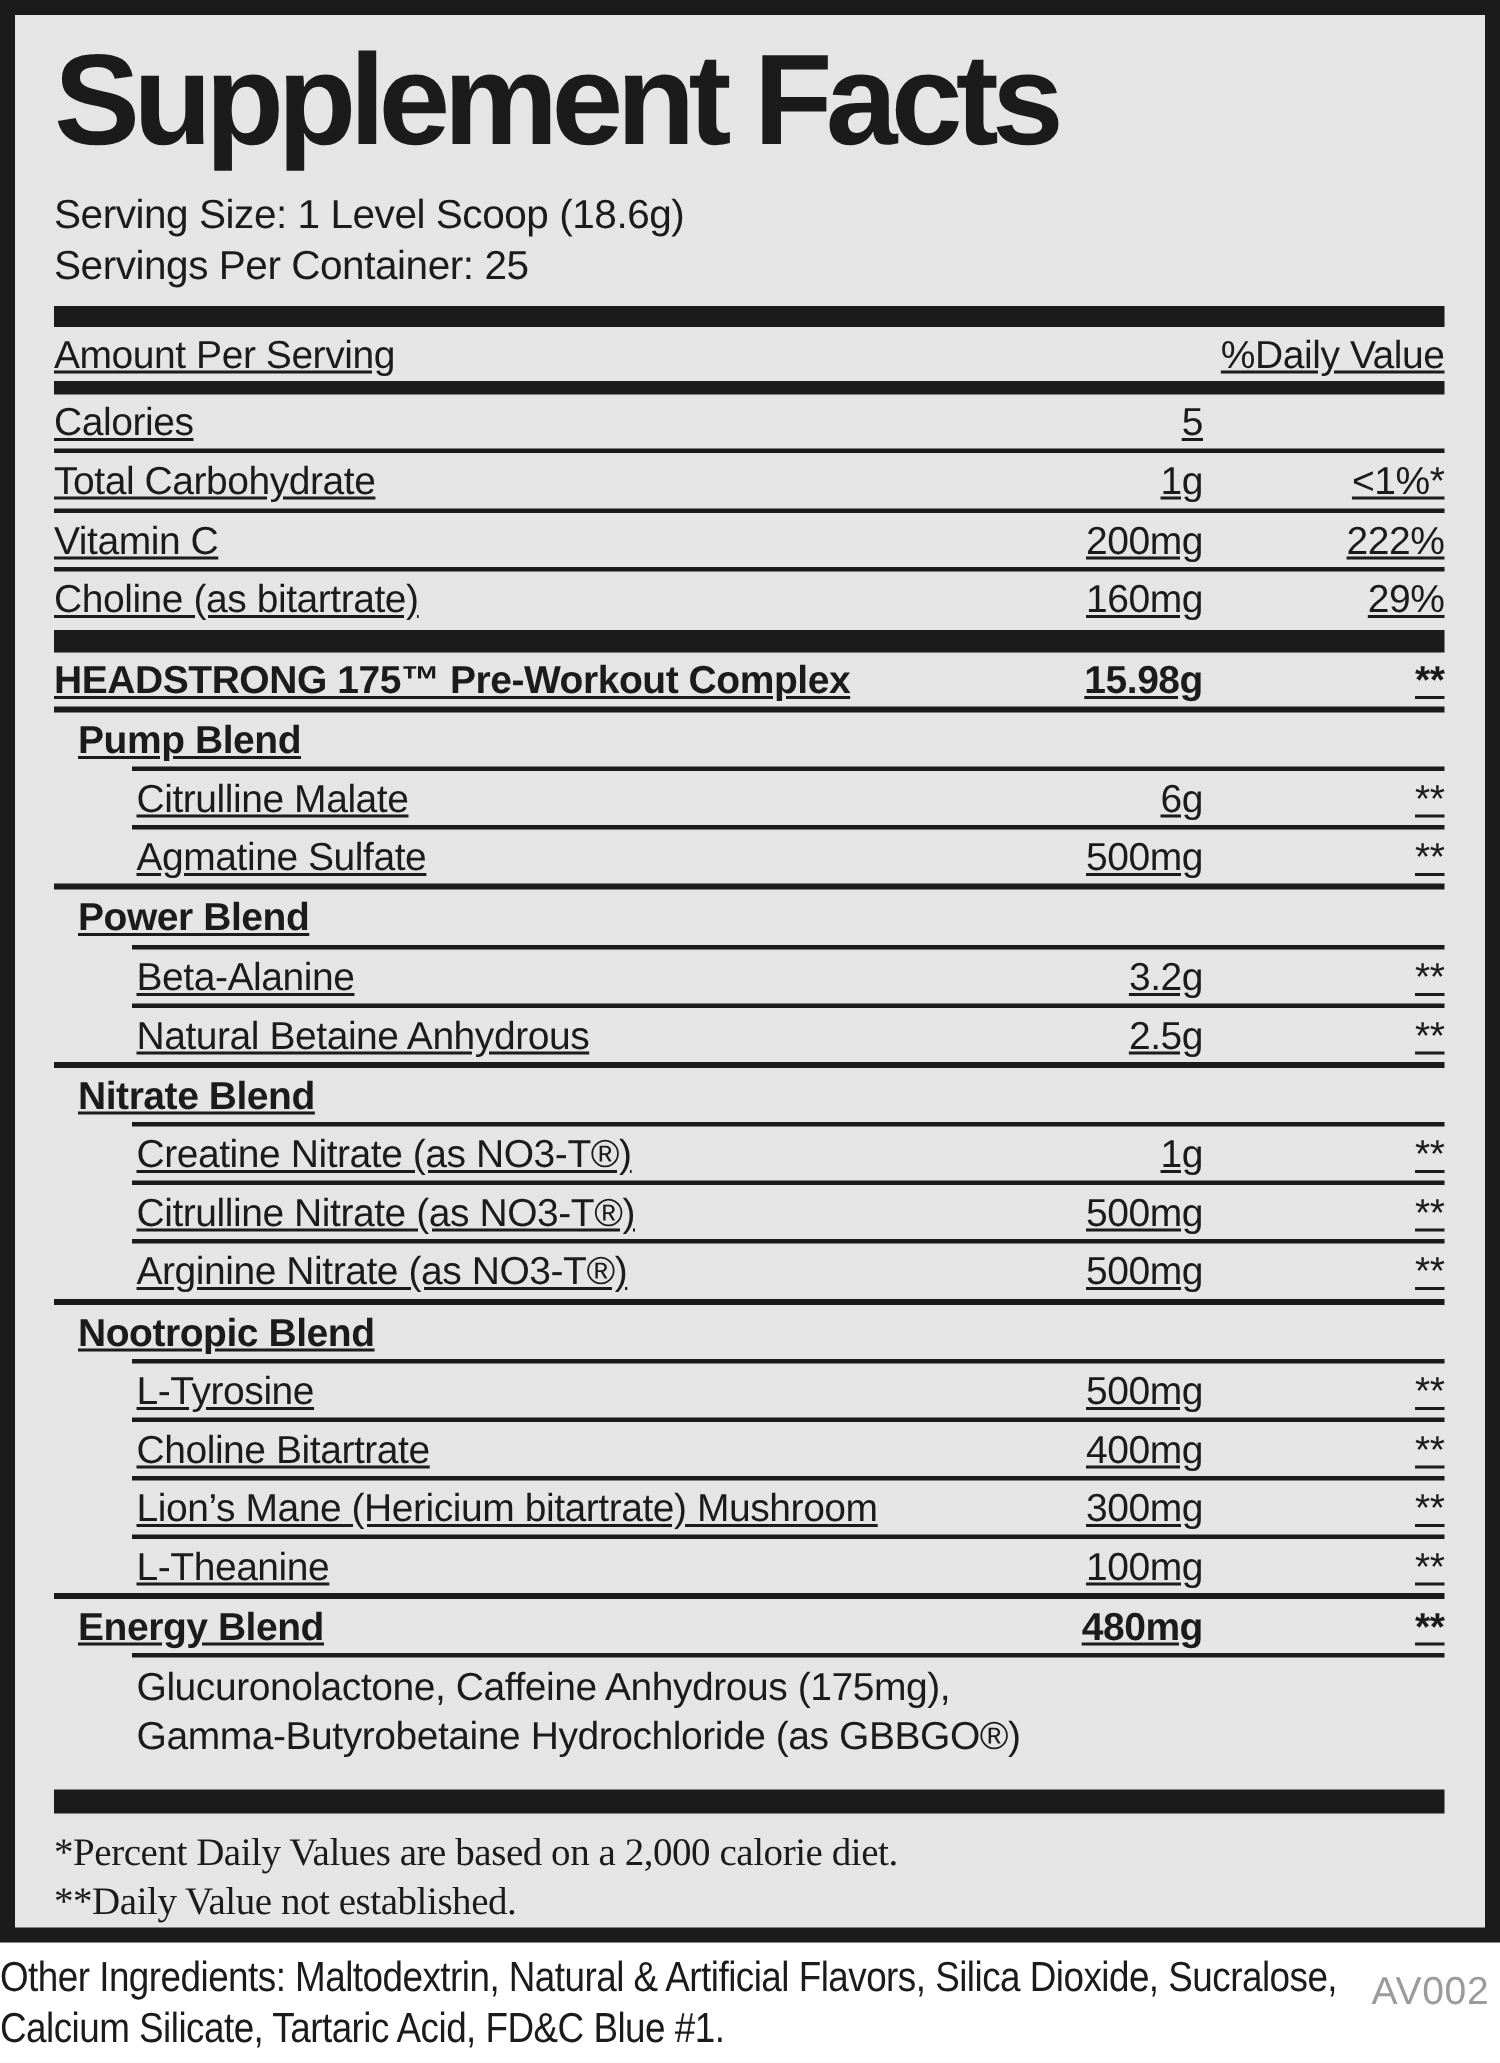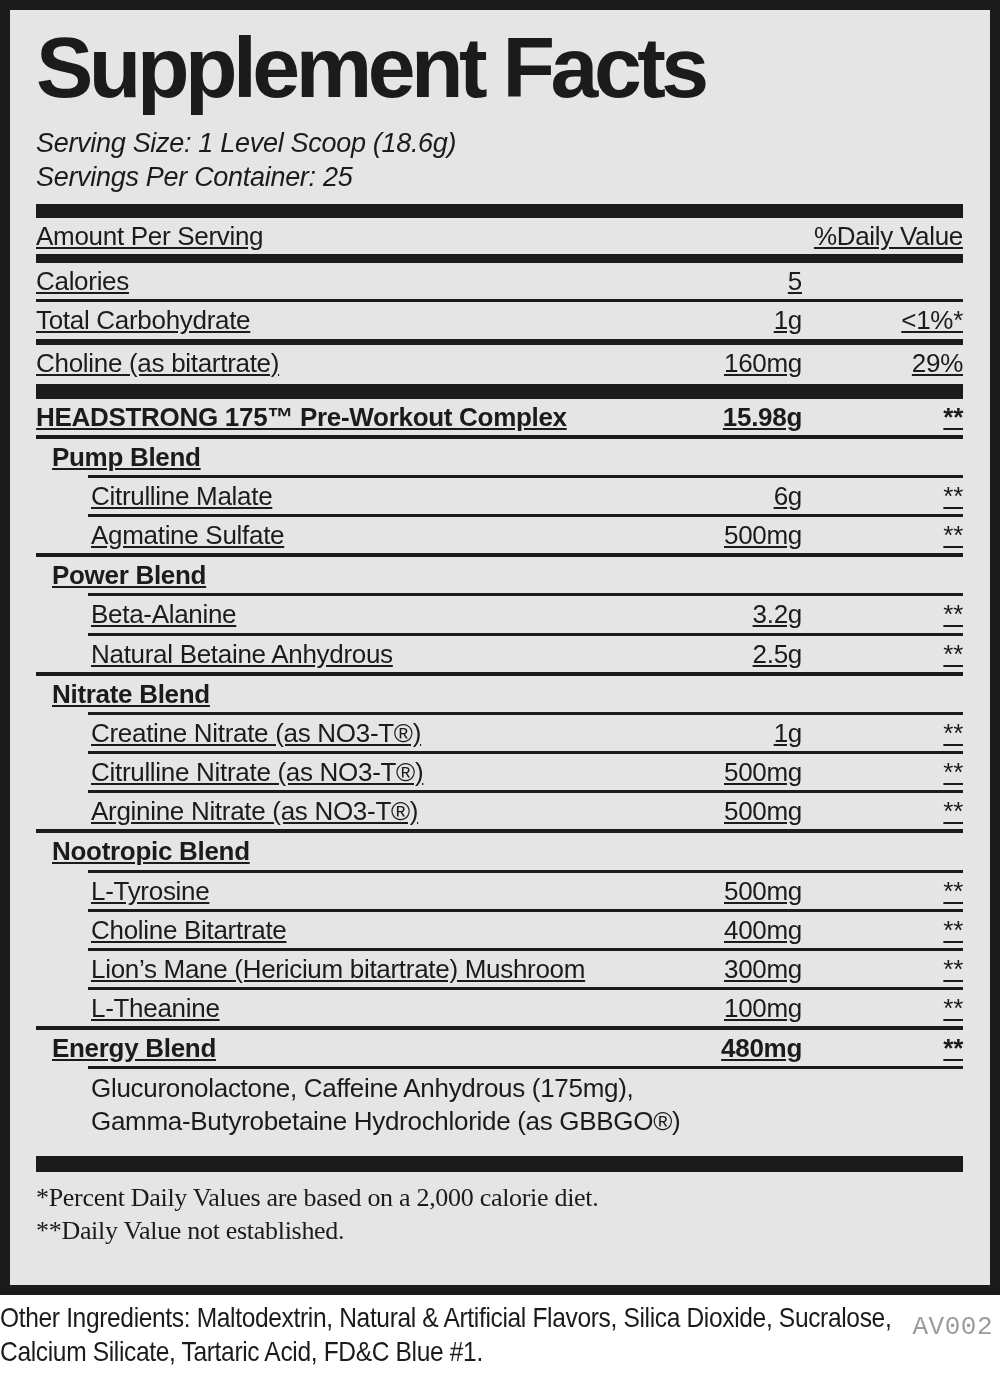--- a/index.html
+++ b/index.html
@@ -32,21 +32,20 @@
     letter-spacing: -4.5px;
     line-height: 1.0;
     margin: 0 0 16px 0;
     white-space: nowrap;
   }
   .serving {
     font-size: 27px;
     line-height: 1.26;
     margin: 0;
     letter-spacing: -0.3px;
-    font-style: italic;
   }
   .bar { background: #1b1b1b; }
   .bar-lg  { height: 14px; margin-top: 10px; }
   .bar-md  { height: 9px; }
   .bar-pre { height: 15px; margin-top: 3px; }
   .bar-xl  { height: 16px; margin-top: 12px; }
   .sep { height: 3px; background: #1b1b1b; }
   .sep-thick { height: 4px; }
   .sep-sub { margin-left: 52px; }
   .row {
@@ -93,21 +92,20 @@
   }
   .other p { margin: 0; white-space: nowrap; }
   .code {
     position: absolute;
     top: 1312px;
     right: 7px;
     margin: 0;
     color: #9b9b9b;
     font-size: 26px;
     letter-spacing: 0.5px;
-    font-family: Liberation Mono, monospace;
   }
 </style>
 </head>
 <body>
 
 <div class="page">
 
   <section class="facts-box">
 
     <h1 class="title">Supplement Facts</h1>
@@ -131,20 +129,25 @@
     </div>
     <div class="sep"></div>
 
     <div class="row">
       <span class="name">Total Carbohydrate</span>
       <span class="amt">1g</span>
       <span class="dv">&lt;1%*</span>
     </div>
     <div class="sep"></div>
 
+    <div class="row">
+      <span class="name">Vitamin C</span>
+      <span class="amt">200mg</span>
+      <span class="dv">222%</span>
+    </div>
     <div class="sep"></div>
 
     <div class="row">
       <span class="name">Choline (as bitartrate)</span>
       <span class="amt">160mg</span>
       <span class="dv">29%</span>
     </div>
 
     <div class="bar bar-pre"></div>
 

